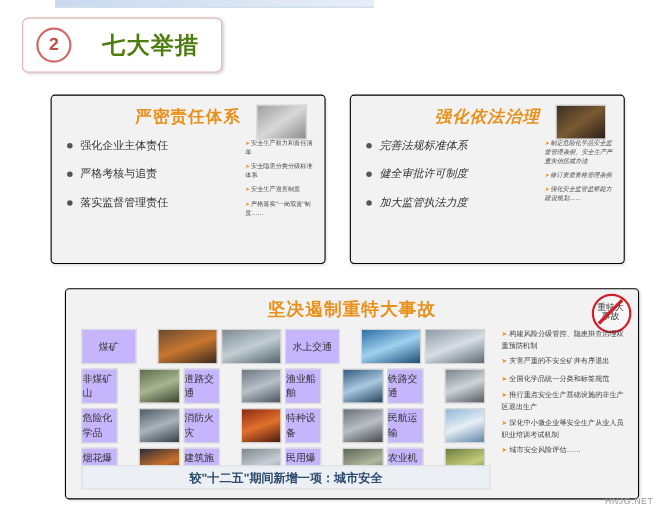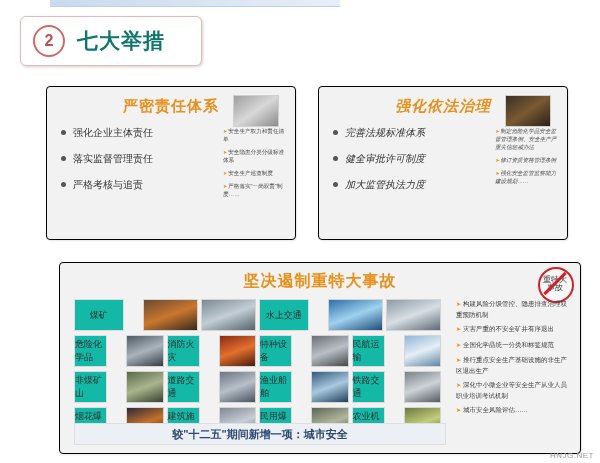--- a/index.html
+++ b/index.html
@@ -47,22 +47,22 @@
     border: 2px solid #d06a6a;
     border-radius: 50%;
     color: #c0504d;
     font-size: 16px;
     display: flex;
     align-items: center;
     justify-content: center;
     font-weight: bold;
   }
   .section-title {
-    margin-left: 12px;
-    color: #0f766e;
+    margin-left: 28px;
+    color: #4d7c0f;
     font-size: 21px;
     font-weight: bold;
     letter-spacing: 1px;
   }
   
   .panel {
     position: absolute;
     background: #f2f2f2;
     border: 1px solid #000000;
     border-radius: 4px;
@@ -173,21 +173,21 @@
     left: 14px; top: 36px;
     width: 370px;
   }
   .grid-row {
     display: flex;
     margin-bottom: 4px;
   }
   .cell-label {
     width: 52px;
     height: 30px;
-    background: #14b8a6;
+    background: #c4b5fd;
     border: 1px solid #dcdcdc;
     font-size: 9px;
     color: #333;
     display: flex;
     align-items: center;
     justify-content: center;
     margin-right: 19px;
   }
   .cell-photo {
     width: 58px;
@@ -266,22 +266,22 @@
   <div class="section-header">
     <div class="num-circle">2</div>
     <div class="section-title">七大举措</div>
   </div>
 
   <div class="panel panel-a">
     <div class="panel-title">严密责任体系</div>
     <div class="mini-photo"></div>
     <div class="bullets">
       <div class="bullet">强化企业主体责任</div>
+      <div class="bullet">严格考核与追责</div>
       <div class="bullet">落实监督管理责任</div>
-      <div class="bullet">严格考核与追责</div>
     </div>
     <div class="notes">
       <div class="note-line">安全生产权力和责任清单</div>
       <div class="note-line">安全隐患分类分级标准体系</div>
       <div class="note-line">安全生产巡查制度</div>
       <div class="note-line">严格落实"一岗双责"制度……</div>
     </div>
   </div>
 
   <div class="panel panel-b">
@@ -309,42 +309,42 @@
     </div>
 
     <div class="photo-grid">
         <div class="grid-row">
           <div class="cell-label">煤矿</div>
           <div class="cell-photo c-coal"></div>
           <div class="cell-photo c-steel"></div>
           <div class="cell-label">水上交通</div>
           <div class="cell-photo c-water"></div>
           <div class="cell-photo c-power"></div>
+        </div>
+        <div class="grid-row">
+          <div class="cell-label">非煤矿山</div>
+          <div class="cell-photo c-mine"></div>
+          <div class="cell-label">道路交通</div>
+          <div class="cell-photo c-road"></div>
+          <div class="cell-label">渔业船舶</div>
+          <div class="cell-photo c-ship"></div>
+          <div class="cell-label">铁路交通</div>
+          <div class="cell-photo c-rail"></div>
         </div>
         <div class="grid-row">
           <div class="cell-label">危险化学品</div>
           <div class="cell-photo c-chem"></div>
           <div class="cell-label">消防火灾</div>
           <div class="cell-photo c-fire"></div>
           <div class="cell-label">特种设备</div>
           <div class="cell-photo c-equip"></div>
           <div class="cell-label">民航运输</div>
           <div class="cell-photo c-air"></div>
         </div>
         <div class="grid-row">
-          <div class="cell-label">非煤矿山</div>
-          <div class="cell-photo c-mine"></div>
-          <div class="cell-label">道路交通</div>
-          <div class="cell-photo c-road"></div>
-          <div class="cell-label">渔业船舶</div>
-          <div class="cell-photo c-ship"></div>
-          <div class="cell-label">铁路交通</div>
-          <div class="cell-photo c-rail"></div>
-        </div>
-        <div class="grid-row">
           <div class="cell-label">烟花爆竹</div>
           <div class="cell-photo c-fw"></div>
           <div class="cell-label">建筑施工</div>
           <div class="cell-photo c-build"></div>
           <div class="cell-label">民用爆炸品</div>
           <div class="cell-photo c-blast"></div>
           <div class="cell-label">农业机械</div>
           <div class="cell-photo c-agri"></div>
         </div>
       </div>

